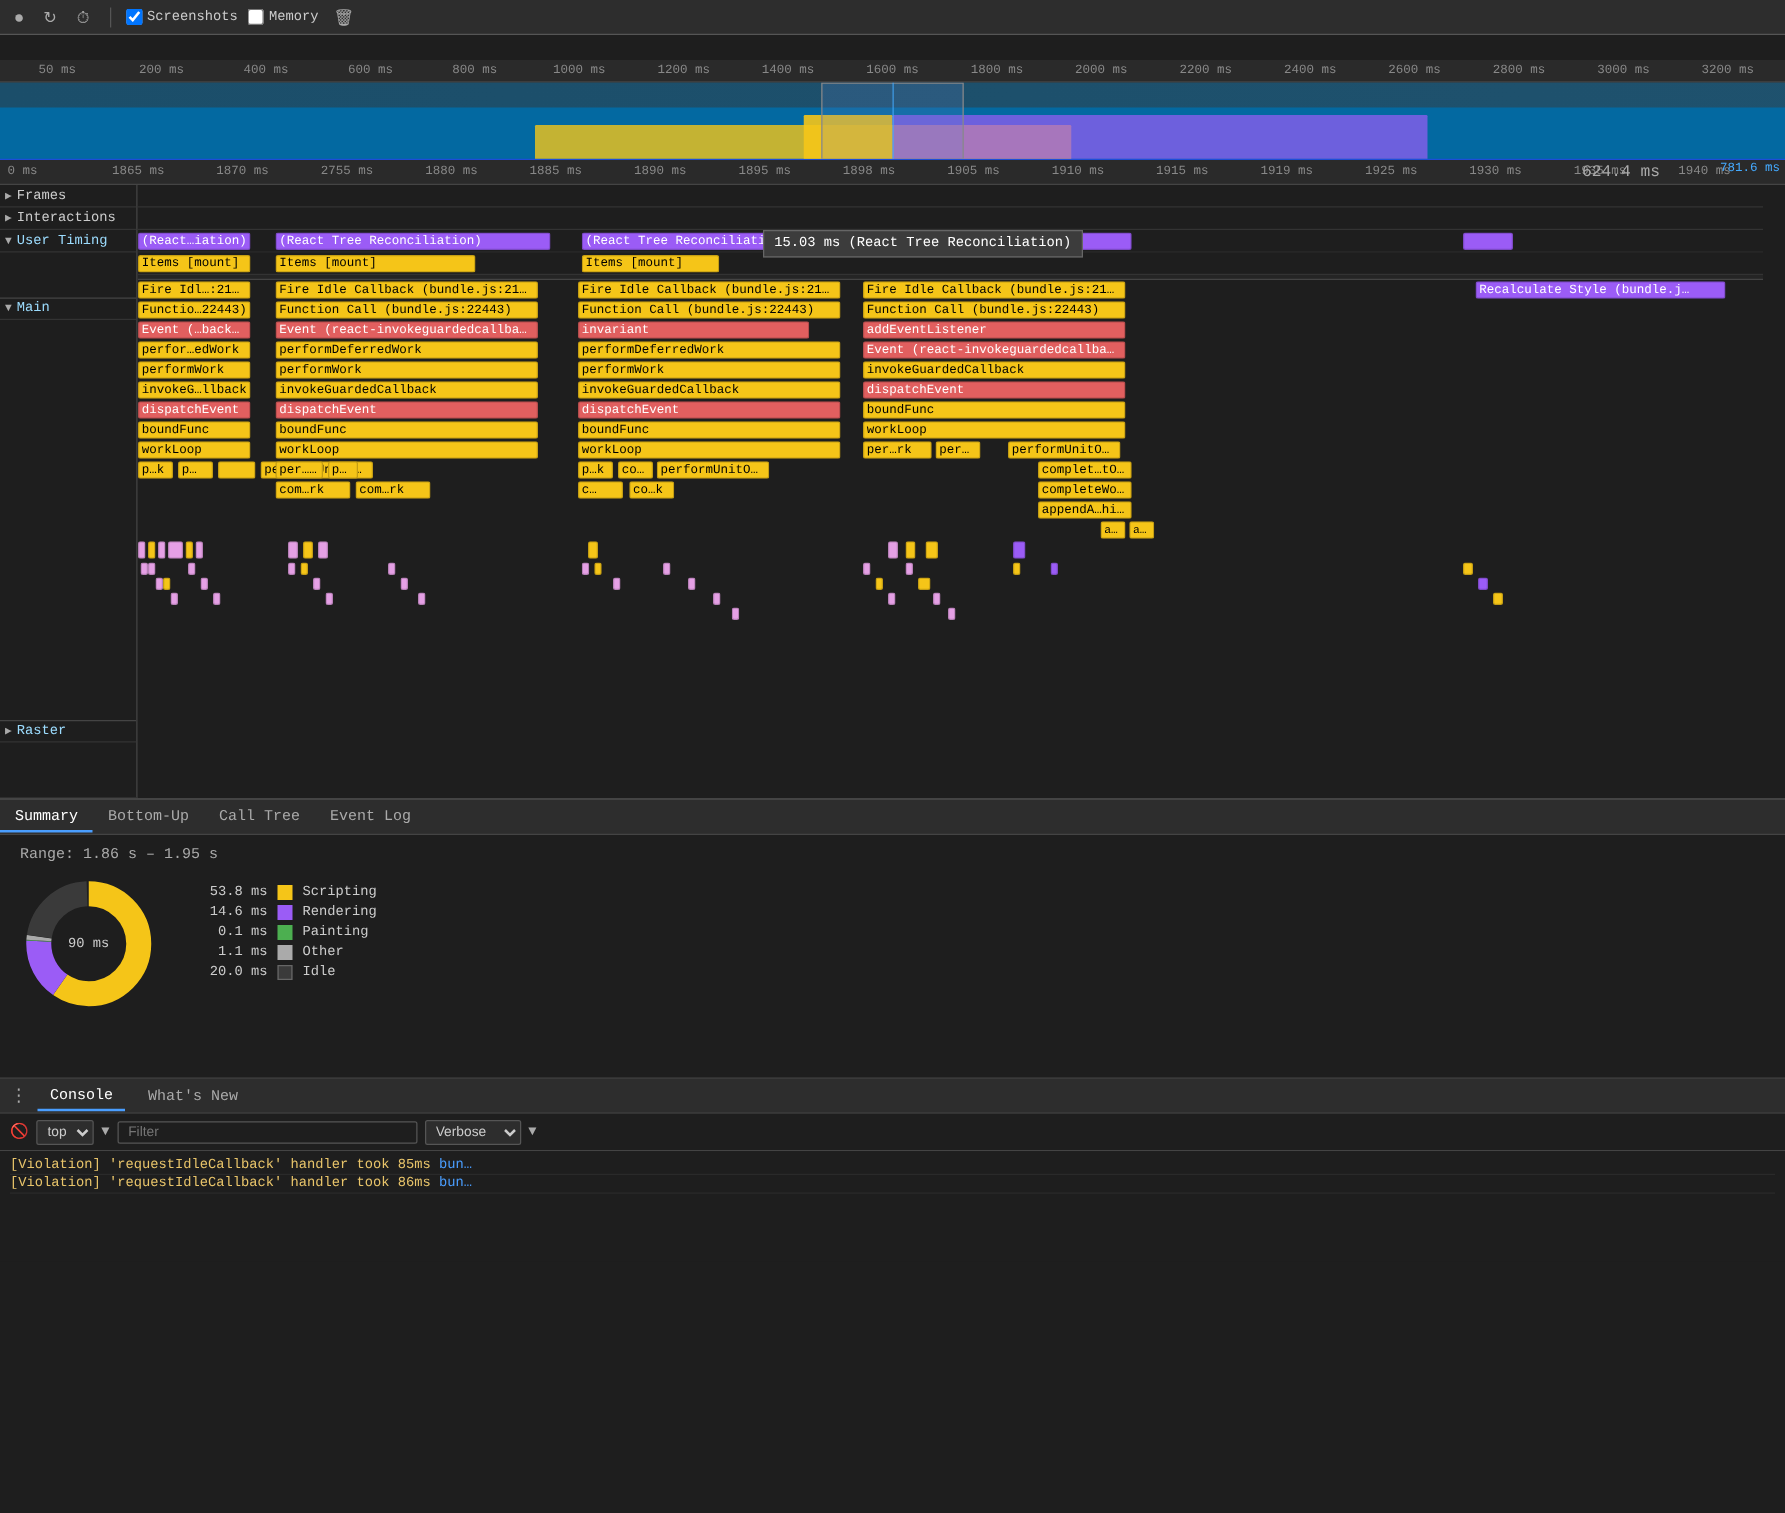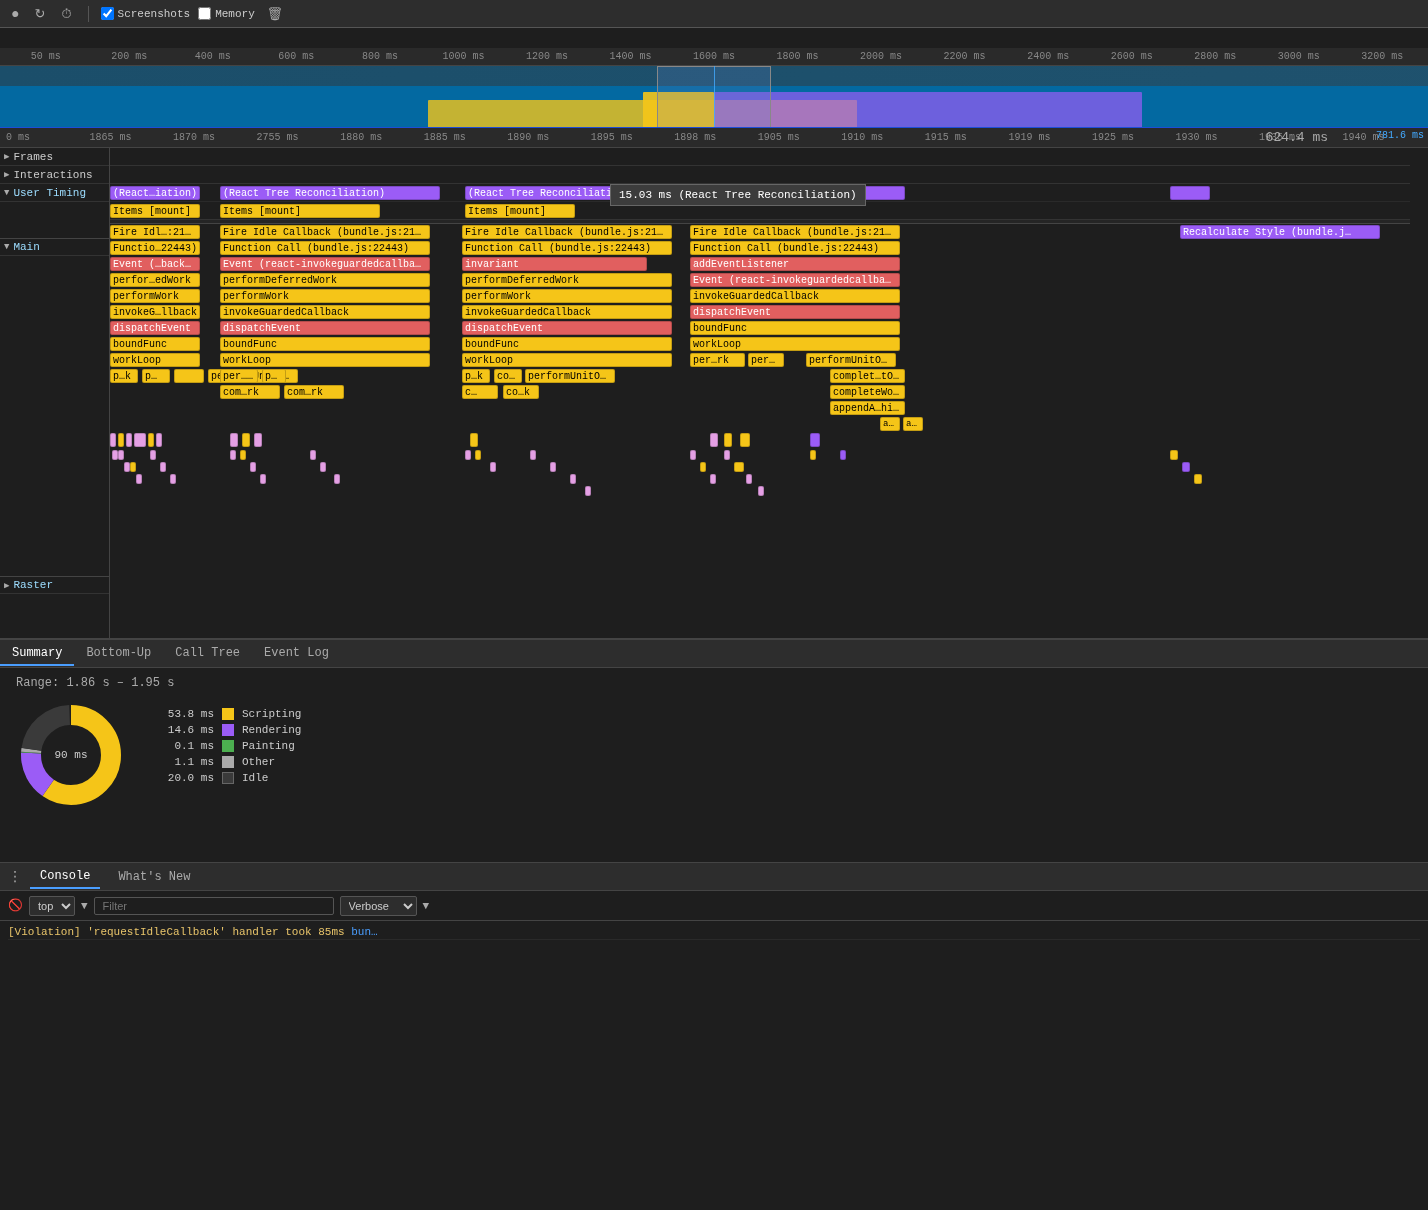--- a/index.html
+++ b/index.html
@@ -513,13 +513,17 @@
     <option>Errors</option>
   </select>
   <span style="color:#aaa;">▼</span>
 </div>
 
 <div id="console-output">
   <div class="console-line">
     <span>[Violation] 'requestIdleCallback' handler took 85ms</span>
     <a href="#">bun…</a>
   </div>
+  <div class="console-line">
+    <span>[Violation] 'requestIdleCallback' handler took 86ms</span>
+    <a href="#">bun…</a>
+  </div>
 </div>
 
 </body></html>

